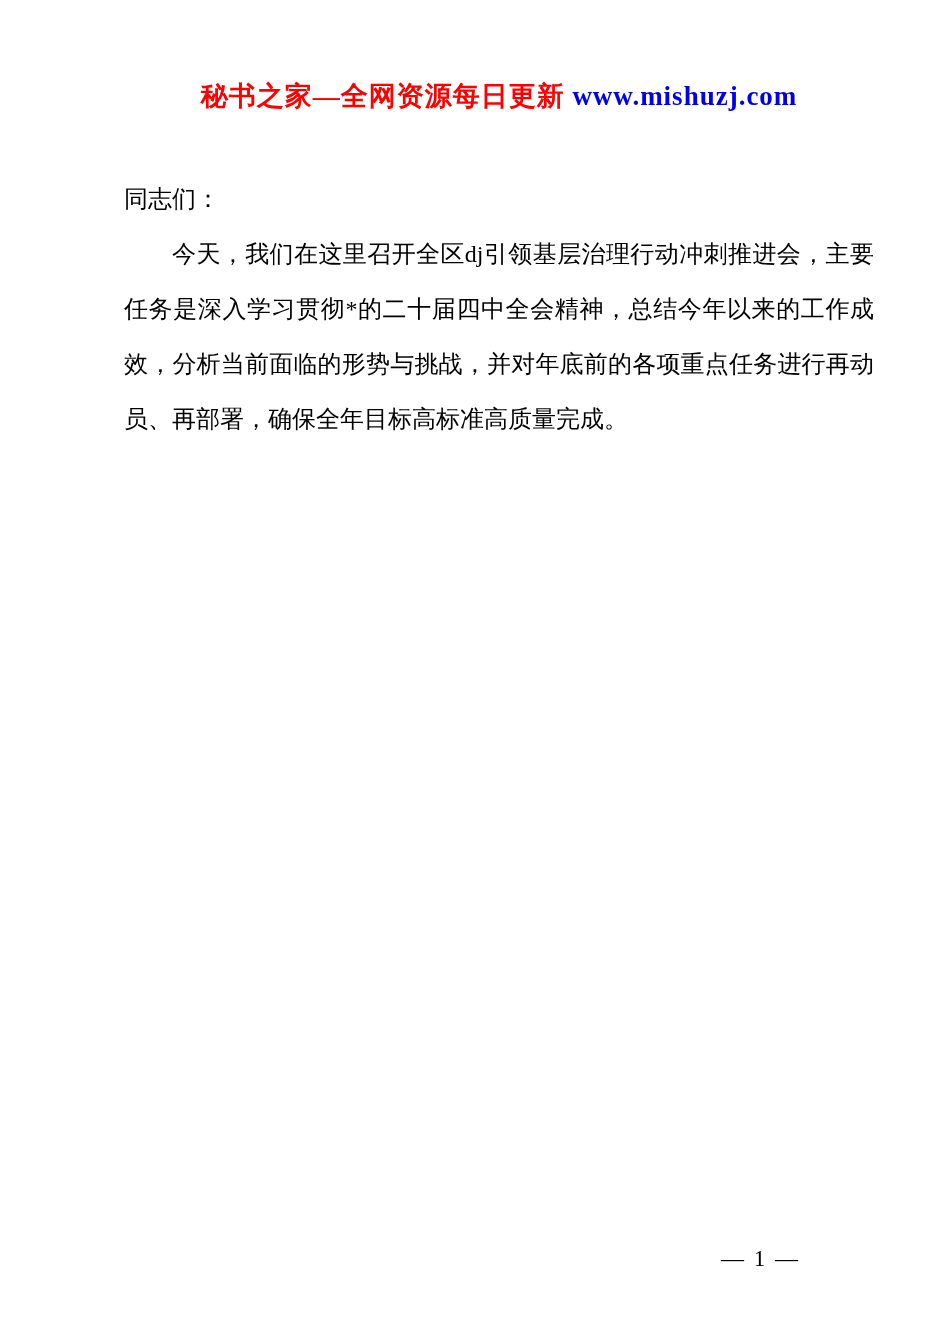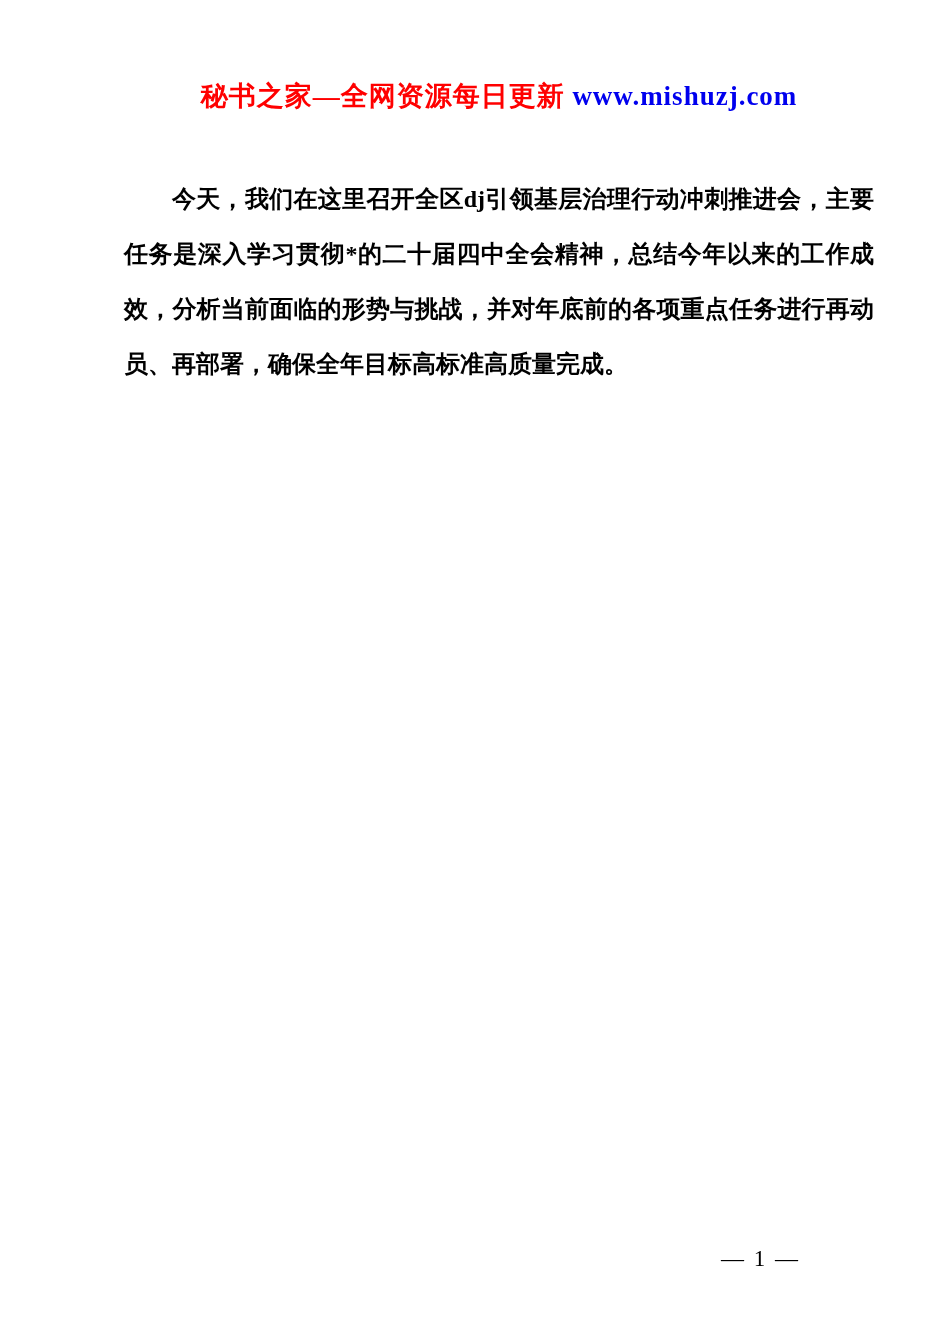--- a/index.html
+++ b/index.html
@@ -59,21 +59,20 @@
     text-align: justify;
     text-justify: inter-ideograph;
   }
 
   .salutation {
     text-indent: 0;
   }
 
   .para {
     text-indent: 2em;
-    font-weight: bold;
   }
 
   .section-heading {
     text-indent: 2em;
     font-weight: bold;
     font-family: "Liberation Sans", "DejaVu Sans", sans-serif;
     font-size: 23px;
   }
 
   
@@ -91,18 +90,19 @@
 
 <div class="page">
 
   <div class="banner">
     <span class="brand">秘书之家</span><span class="tagline">—全网资源每日更新</span>
     <a class="site-url" href="#">www.mishuzj.com</a>
   </div>
 
 
   <div class="body-text">
+    <p class="salutation">同志们：</p>
     <p class="para">今天，我们在这里召开全区dj引领基层治理行动冲刺推进会，主要任务是深入学习贯彻*的二十届四中全会精神，总结今年以来的工作成效，分析当前面临的形势与挑战，并对年底前的各项重点任务进行再动员、再部署，确保全年目标高标准高质量完成。</p>
   </div>
 
   <div class="page-footer">— 1 —</div>
 
 </div>
 
 </body></html>

